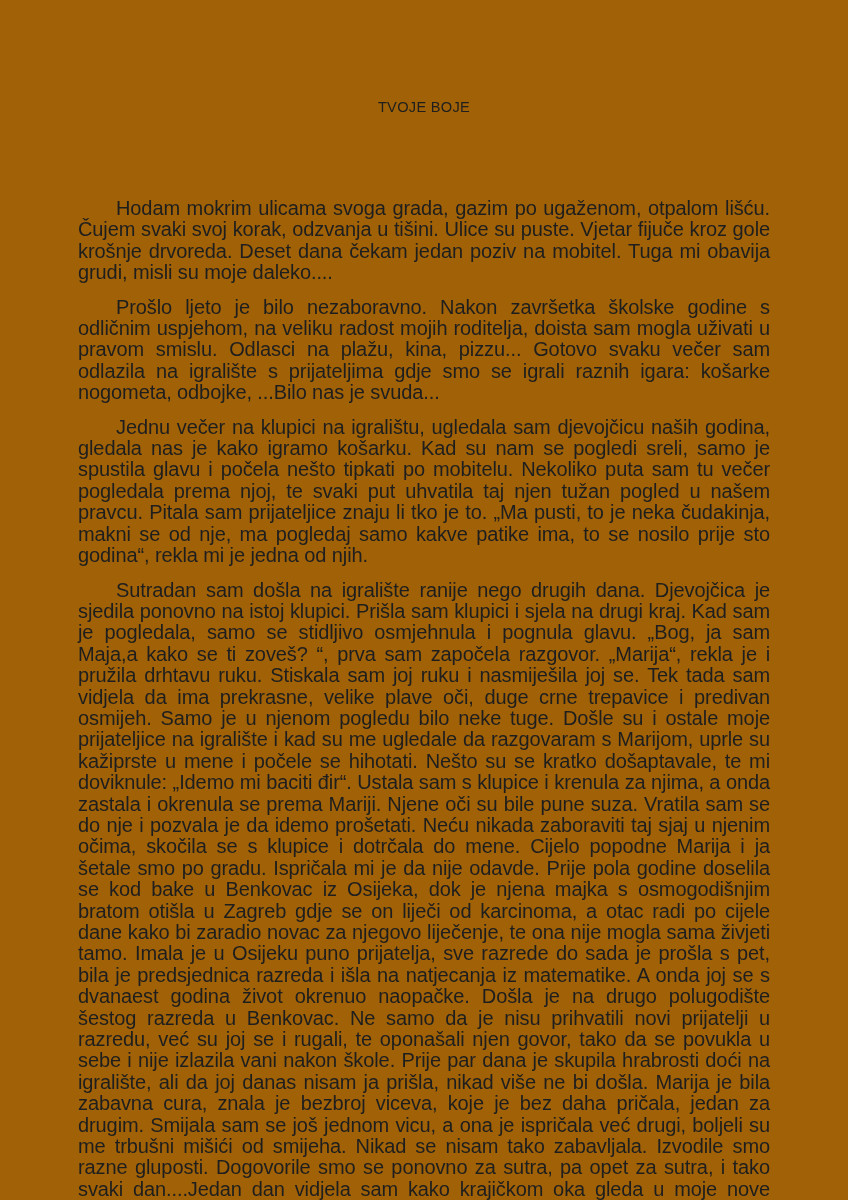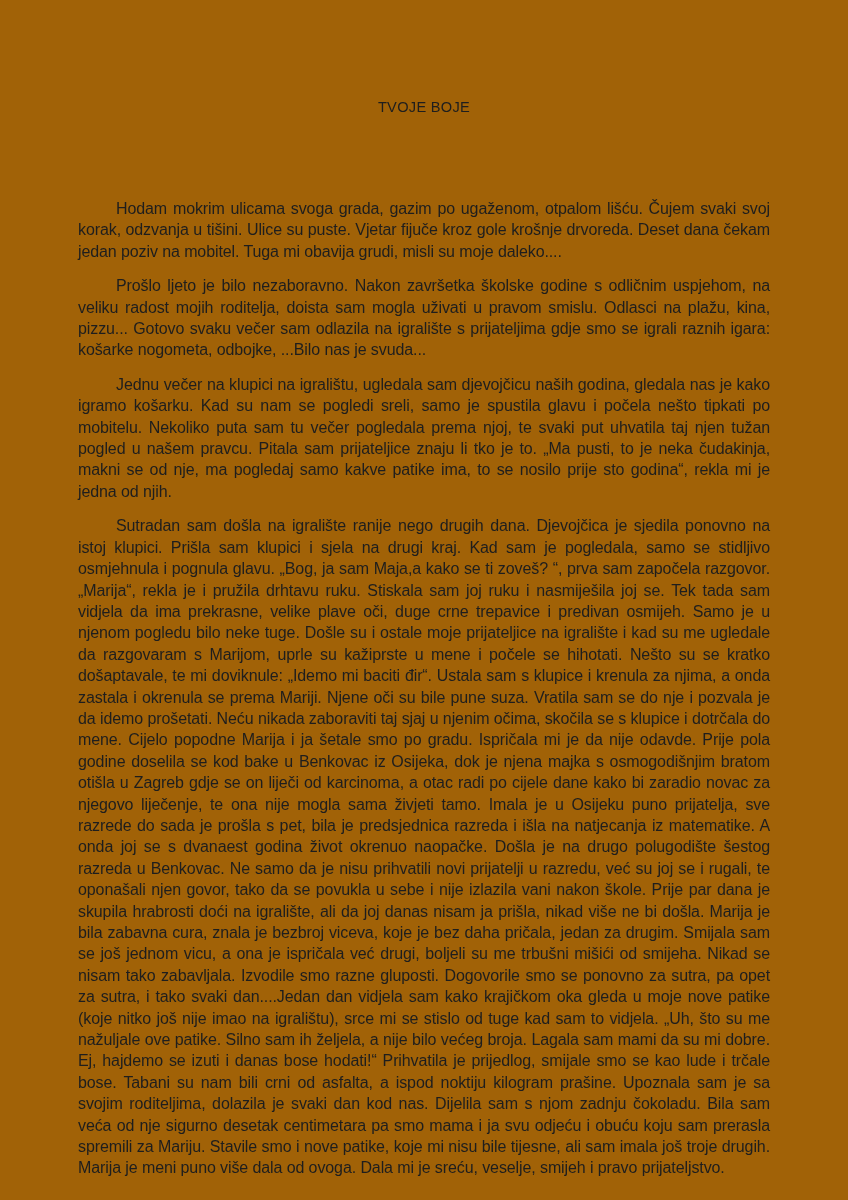--- a/index.html
+++ b/index.html
@@ -26,21 +26,21 @@
   }
   .title {
     font-size: 14.6px;
     font-weight: 400;
     letter-spacing: 0.3px;
     text-align: center;
     line-height: 21px;
     margin: 0 0 80px 0;
   }
   .para {
-    font-size: 16px;
+    font-size: 20px;
     line-height: 21.4px;
     letter-spacing: -0.1px;
     text-align: justify;
     text-indent: 38px;
     margin: 0 0 13px 0;
   }
 </style>
 </head>
 <body>
 

